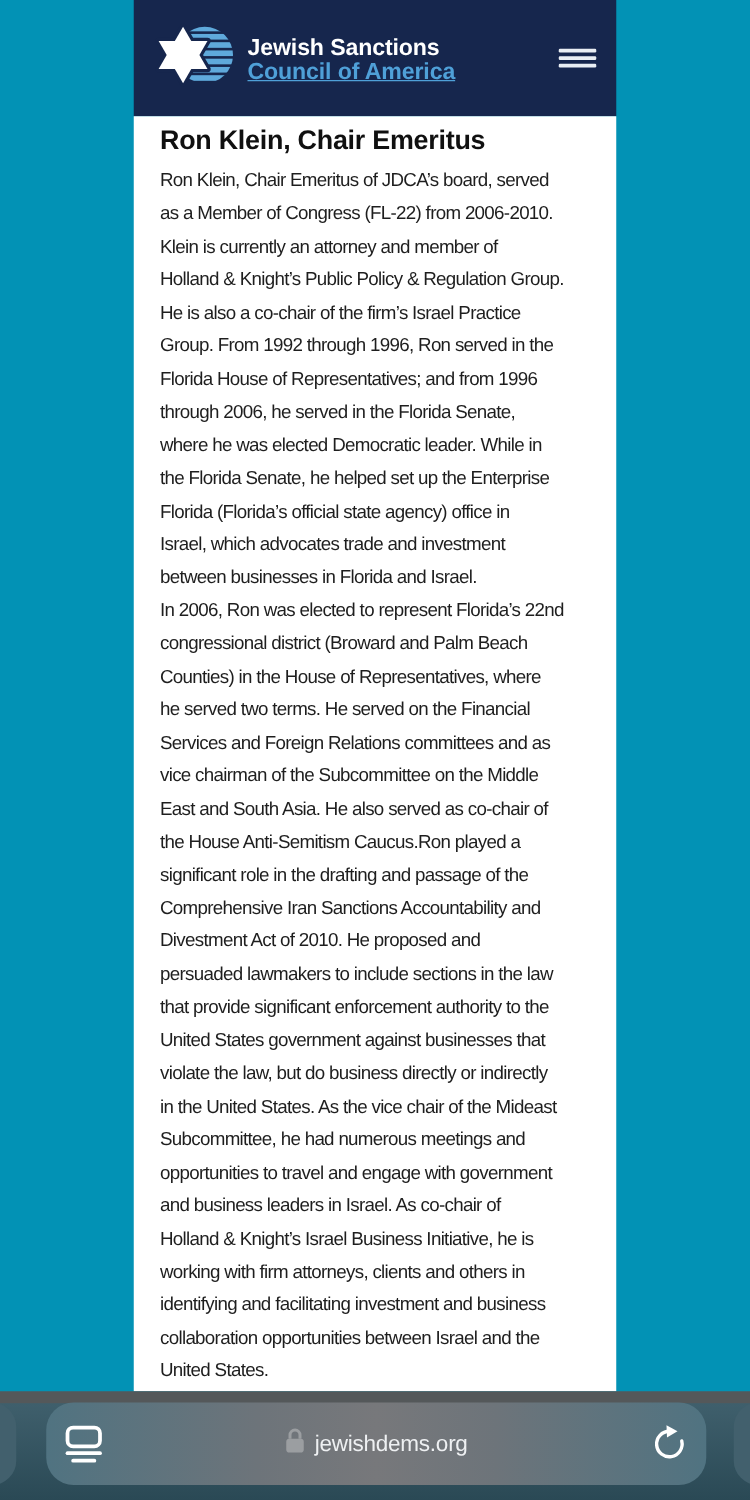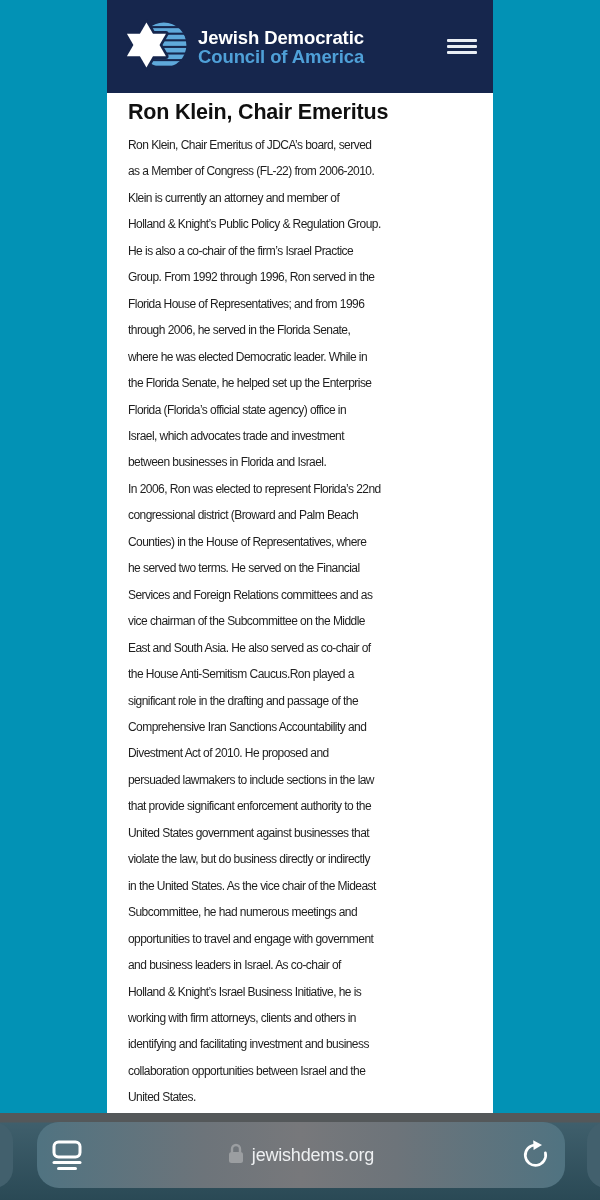--- a/index.html
+++ b/index.html
@@ -16,37 +16,37 @@
 
   
   .site-header {
     height:93px; background:#16264d;
     display:flex; align-items:center;
   }
   .logo-wrap { display:flex; align-items:center; margin-left:16px; }
   .logo-mark { flex:0 0 auto; }
   .logo-text { margin-left:9px; line-height:19px; font-weight:bold; letter-spacing:-0.1px; }
   .logo-line1 { color:#ffffff; font-size:18.5px; }
-  .logo-line2 { color:#4fa0d8; font-size:18.5px; }
+  .logo-line2 { color:#4fa0d8; font-size:18.5px;text-decoration:underline; }
   .spacer { flex:1; }
   .hamburger { width:30px; margin-right:16px; cursor:pointer; padding:6px 0; }
   .hamburger .bar { height:2.8px; background:#e9eef4; border-radius:1px; margin:3.6px 0; }
 
   
   .content {
     background:#ffffff; height:1020px; overflow:hidden;
     padding:0 21px 0 21px; box-sizing:border-box;
   }
   .article-title {
     margin:5px 0 5px 0; line-height:29px;
     font-size:21.5px; font-weight:bold; color:#101010; letter-spacing:-0.2px;
   }
   .article-para {
     margin:0; white-space:pre;
-    font-size:12px; line-height:26.45px; letter-spacing:-0.55px;
+    font-size:15px; line-height:26.45px; letter-spacing:-0.55px;
     color:#1e1e1e;
   }
 
   
   .browser-bar {
     position:absolute; left:0; top:1113px; width:600px; height:87px;
     background:linear-gradient(180deg,#54585a 0px,#54585a 9px,#3f5f6c 10px,#2a4955 100%);
   }
   .pill {
     position:absolute; top:9px; height:66px; border-radius:22px;
@@ -92,21 +92,21 @@
             <path d="M27 5 L4.5 44 L49.5 44 Z"></path>
             <path d="M27 57 L4.5 18 L49.5 18 Z"></path>
           </g>
           <g fill="#ffffff">
             <path d="M27 5 L4.5 44 L49.5 44 Z"></path>
             <path d="M27 57 L4.5 18 L49.5 18 Z"></path>
           </g>
         </svg>
       </span>
       <span class="logo-text">
-        <div class="logo-line1">Jewish Democratic</div>
+        <div class="logo-line1">Jewish Sanctions</div>
         <div class="logo-line2">Council of America</div>
       </span>
     </div>
     <div class="spacer"></div>
     <div class="hamburger">
       <div class="bar"></div>
       <div class="bar"></div>
       <div class="bar"></div>
     </div>
   </header>

